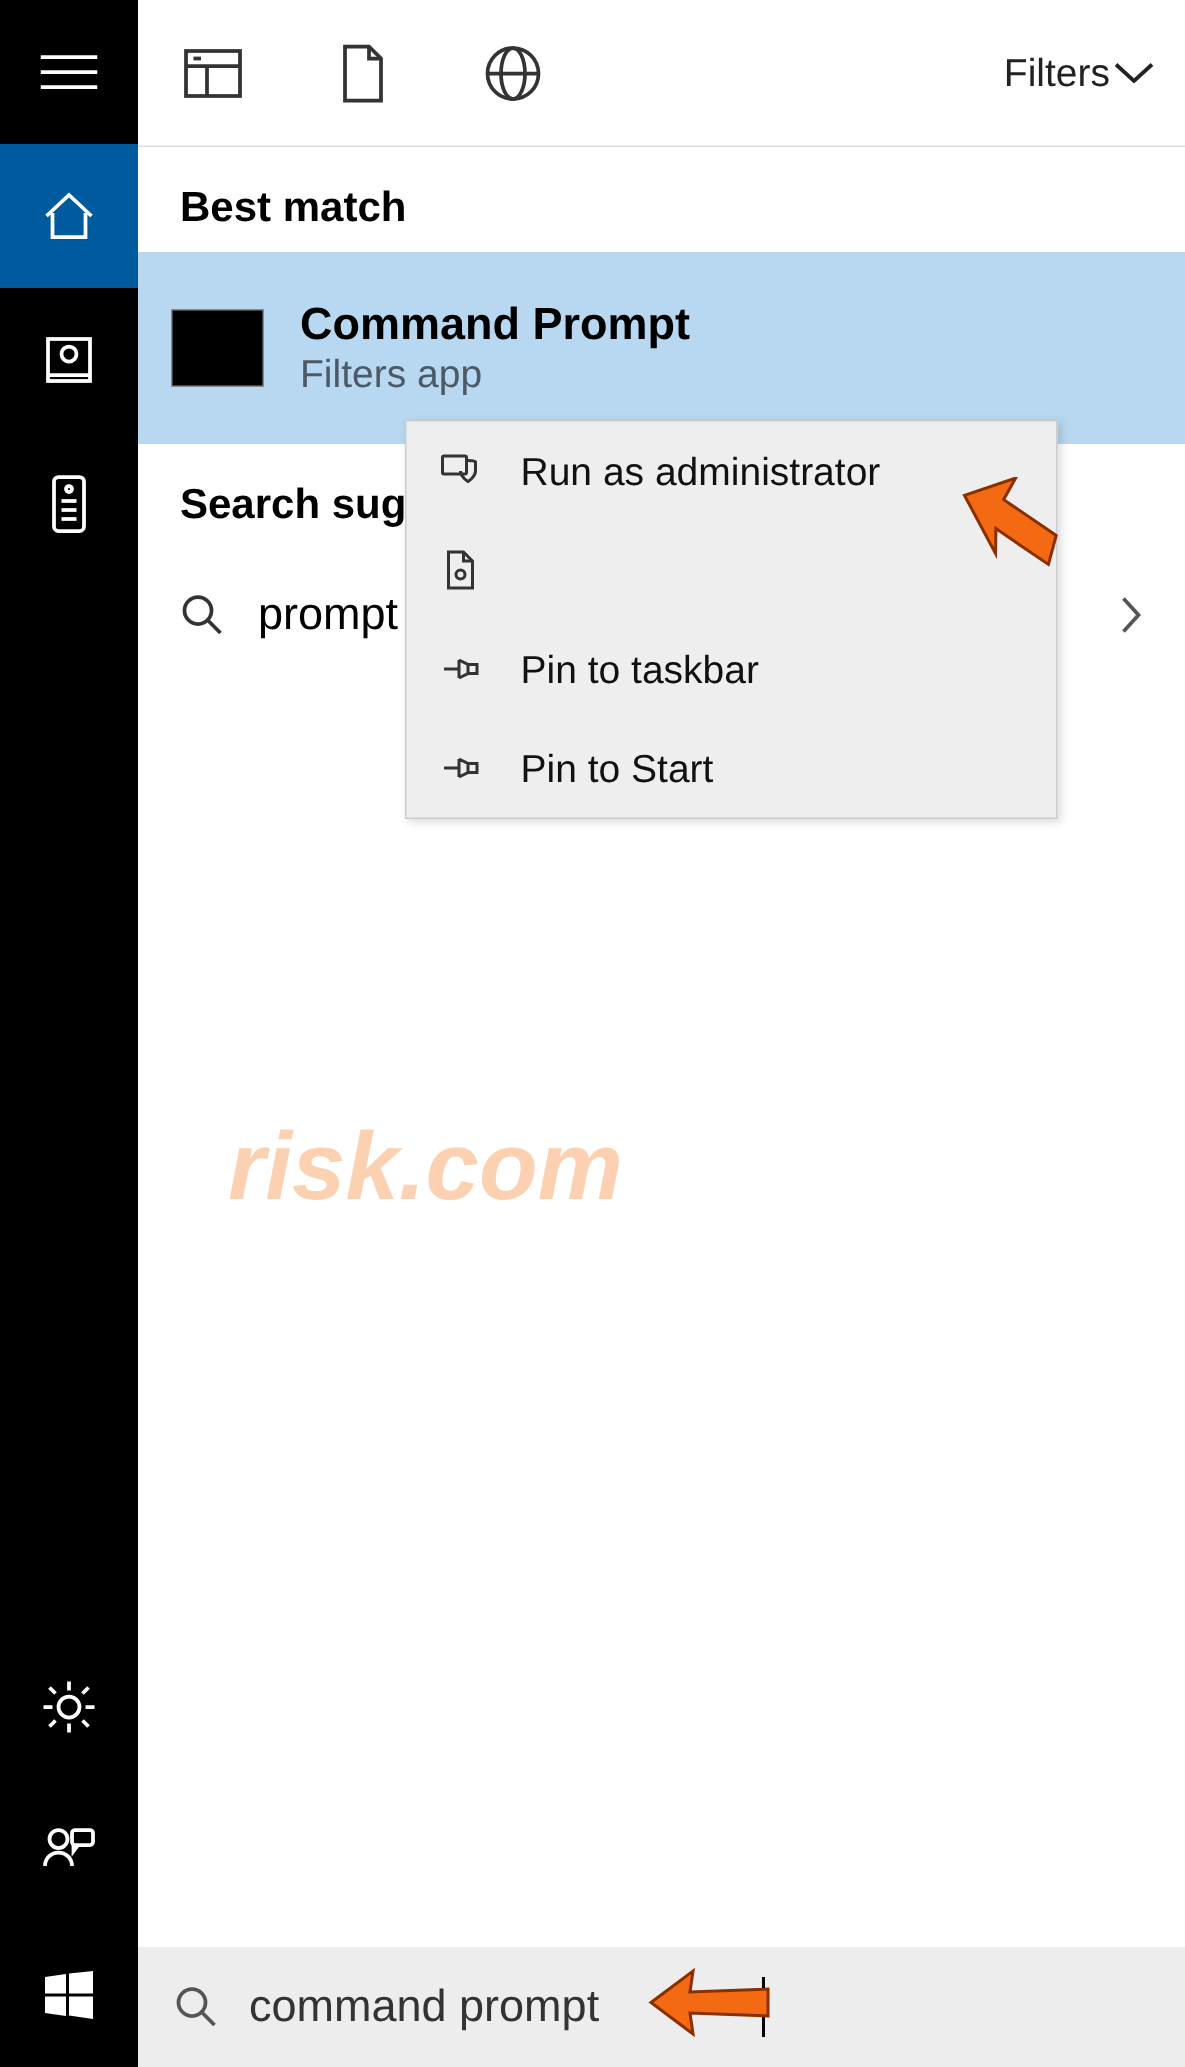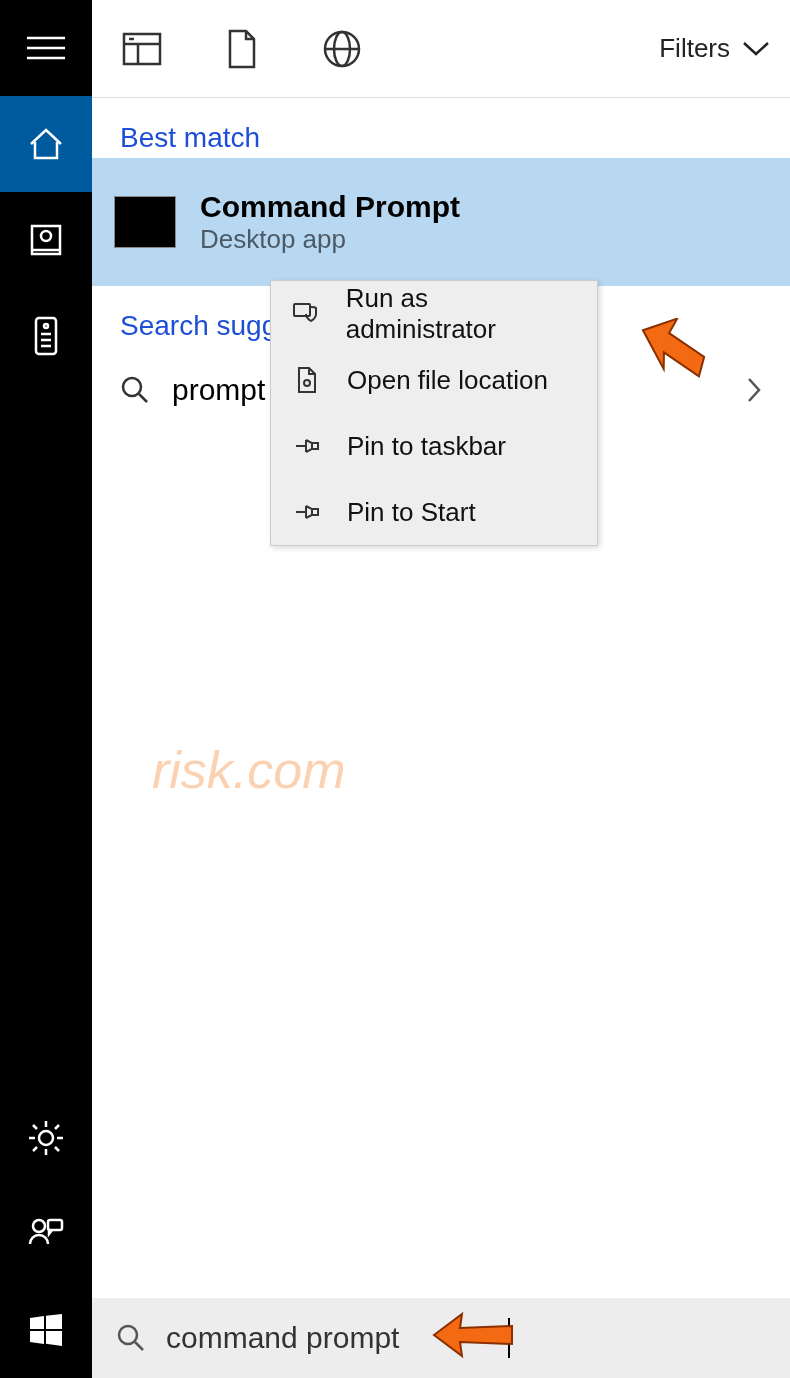--- a/index.html
+++ b/index.html
@@ -20,43 +20,43 @@
   .start-item svg { fill: #fff; stroke: none; }
 
   .main { position: absolute; left: 92px; top: 0; right: 0; bottom: 80px; background: #fff; }
 
   .topbar {
     height: 98px; border-bottom: 1px solid #ddd; display: flex; align-items: center;
     padding: 0 20px 0 30px;
   }
   .topbar-icons { display: flex; gap: 60px; align-items: center; }
   .topbar-icons .ticon { width: 40px; height: 40px; display: flex; align-items: center; justify-content: center; cursor: pointer; }
-  .filters { margin-left: auto; display: flex; align-items: center; gap: 12px; font-size: 26px; color: #222; cursor: pointer; }
-
-  .section-label { font-size: 28px; font-weight: 400; padding: 24px 0 4px 28px; color: #1d4ed8; }
+  .filters { margin-left: auto; display: flex; align-items: center; gap: 2px; font-size: 26px; color: #222; cursor: pointer; }
+
+  .section-label { font-size: 28px; font-weight: 700; padding: 24px 0 14px 28px; color: #000000; }
 
   .best-match-row {
     background: #b7d8f0; height: 128px; display: flex; align-items: center; padding-left: 22px; gap: 24px;
     cursor: pointer;
   }
   .cmd-icon {
     width: 62px; height: 52px; background: #000; border: 1px solid #888;
   }
   .bm-text { display: flex; flex-direction: column; }
   .bm-title { font-size: 30px; font-weight: 600; color: #000; }
   .bm-sub { font-size: 26px; color: #4b5a66; }
 
   .suggestion-row {
     display: flex; align-items: center; height: 88px; padding: 0 28px; gap: 22px;
     font-size: 30px; color: #000;
   }
   .suggestion-row .chev { margin-left: auto; }
 
   .context-menu {
-    position: absolute; left: 270px; top: 280px; width: 328px; background: #eeeeee;
+    position: absolute; left: 270px; top: 280px; width: 435px; background: #eeeeee;
     border: 1px solid #ccc; box-shadow: 2px 2px 6px rgba(0,0,0,.15); z-index: 10;
   }
   .cm-item {
     height: 66px; display: flex; align-items: center; padding: 0 22px; gap: 24px;
     font-size: 26px; color: #111; cursor: pointer;
   }
   .cm-icon { width: 30px; display:flex; justify-content:center; }
 
   .arrow-orange {
     position: absolute; z-index: 20;
@@ -72,21 +72,21 @@
   }
   .cursor-caret {
     width: 2px; height: 40px; background: #000; margin-left: -18px;
   }
 
   .watermark {
     position: absolute; left: 60px; top: 500px; font-size: 190px; font-weight: 800; color: rgba(200,210,220,.35);
     font-style: italic; z-index: 0; line-height: 0.9; letter-spacing: -6px; user-select:none;
   }
   .watermark-risk {
-    position: absolute; left: 60px; top: 740px; font-size: 52px; font-weight: 400; color: rgba(245,140,60,.4);
+    position: absolute; left: 60px; top: 740px; font-size: 64px; font-weight: 700; color: rgba(245,140,60,.4);
     font-style: italic; z-index: 0; letter-spacing: 0px; user-select:none;
   }
 </style>
 </head>
 <body>
 
 <div class="sidebar">
   <div class="sidebar-top">
     <div class="sb-item">
       <svg width="38" height="28" viewBox="0 0 38 28">
@@ -173,21 +173,21 @@
         </svg>
     </div>
   </div>
 
   <div class="section-label">Best match</div>
 
   <div class="best-match-row">
     <div class="cmd-icon"></div>
     <div class="bm-text">
       <div class="bm-title">Command Prompt</div>
-      <div class="bm-sub">Desktop app</div>
+      <div class="bm-sub">Filters app</div>
     </div>
   </div>
 
   <div class="section-label">Search sugge</div>
 
   <div class="suggestion-row">
     <svg width="30" height="30" viewBox="0 0 30 30" stroke="#333" fill="none" stroke-width="2.5">
         <circle cx="12" cy="12" r="9"></circle>
         <line x1="19" y1="19" x2="27" y2="27"></line>
       </svg>
@@ -212,21 +212,20 @@
     <span>Run as administrator</span>
   </div>
   <div class="cm-item">
     <span class="cm-icon">
       <svg width="26" height="28" viewBox="0 0 26 28" stroke="#333" fill="none" stroke-width="2">
           <path d="M4 2h10l6 6v18H4z"></path>
           <path d="M14 2v6h6"></path>
           <circle cx="12" cy="17" r="3"></circle>
         </svg>
     </span>
-    <span>Open file location</span>
   </div>
   <div class="cm-item">
     <span class="cm-icon">
       <svg width="28" height="22" viewBox="0 0 28 22" stroke="#333" fill="none" stroke-width="2">
           <path d="M2 11h10M12 5v12M12 5l6 3v6l-6 3M18 8h6v6h-6"></path>
         </svg>
     </span>
     <span>Pin to taskbar</span>
   </div>
   <div class="cm-item">

